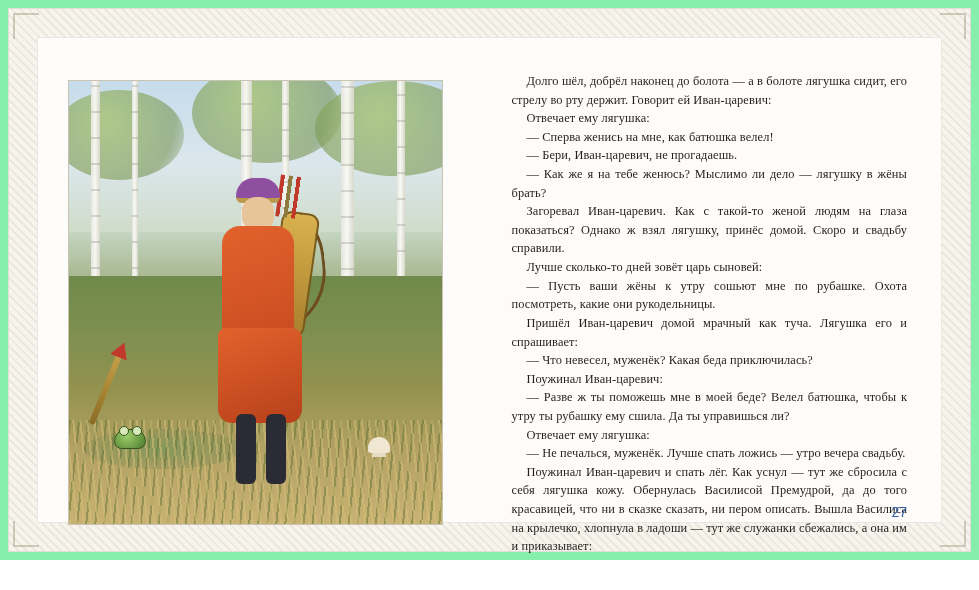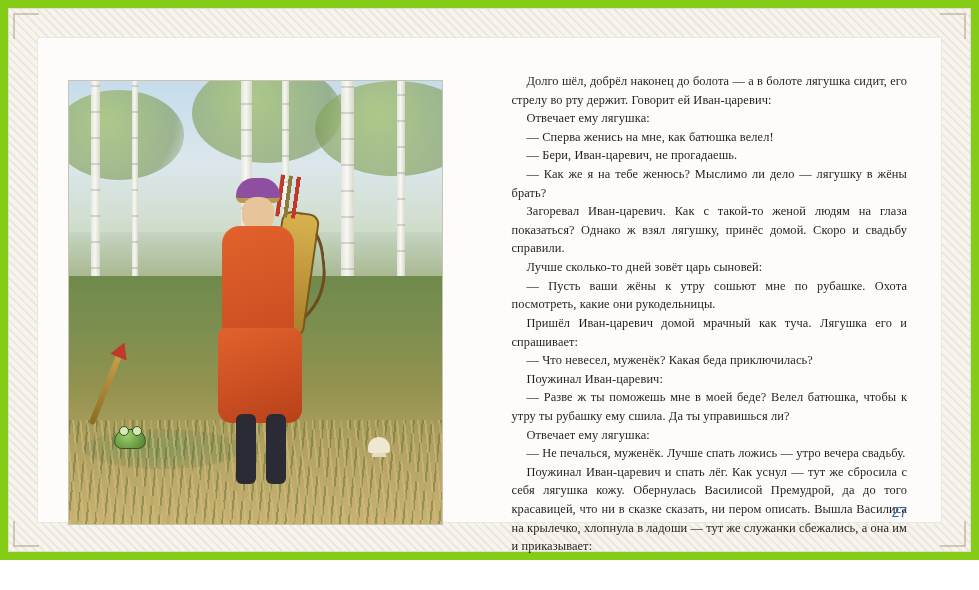--- a/index.html
+++ b/index.html
@@ -12,21 +12,21 @@
     height: 590px;
     overflow: hidden;
     font-family: "Liberation Serif", serif;
   }
 
   
   .page {
     position: relative;
     width: 979px;
     height: 560px;
-    background: #84cc16;
+    background: #86efac;
     box-sizing: border-box;
   }
   .ornament-frame {
     position: absolute;
     left: 8px;
     top: 8px;
     right: 8px;
     bottom: 8px;
     border: 1px solid #e3ded3;
     background:

